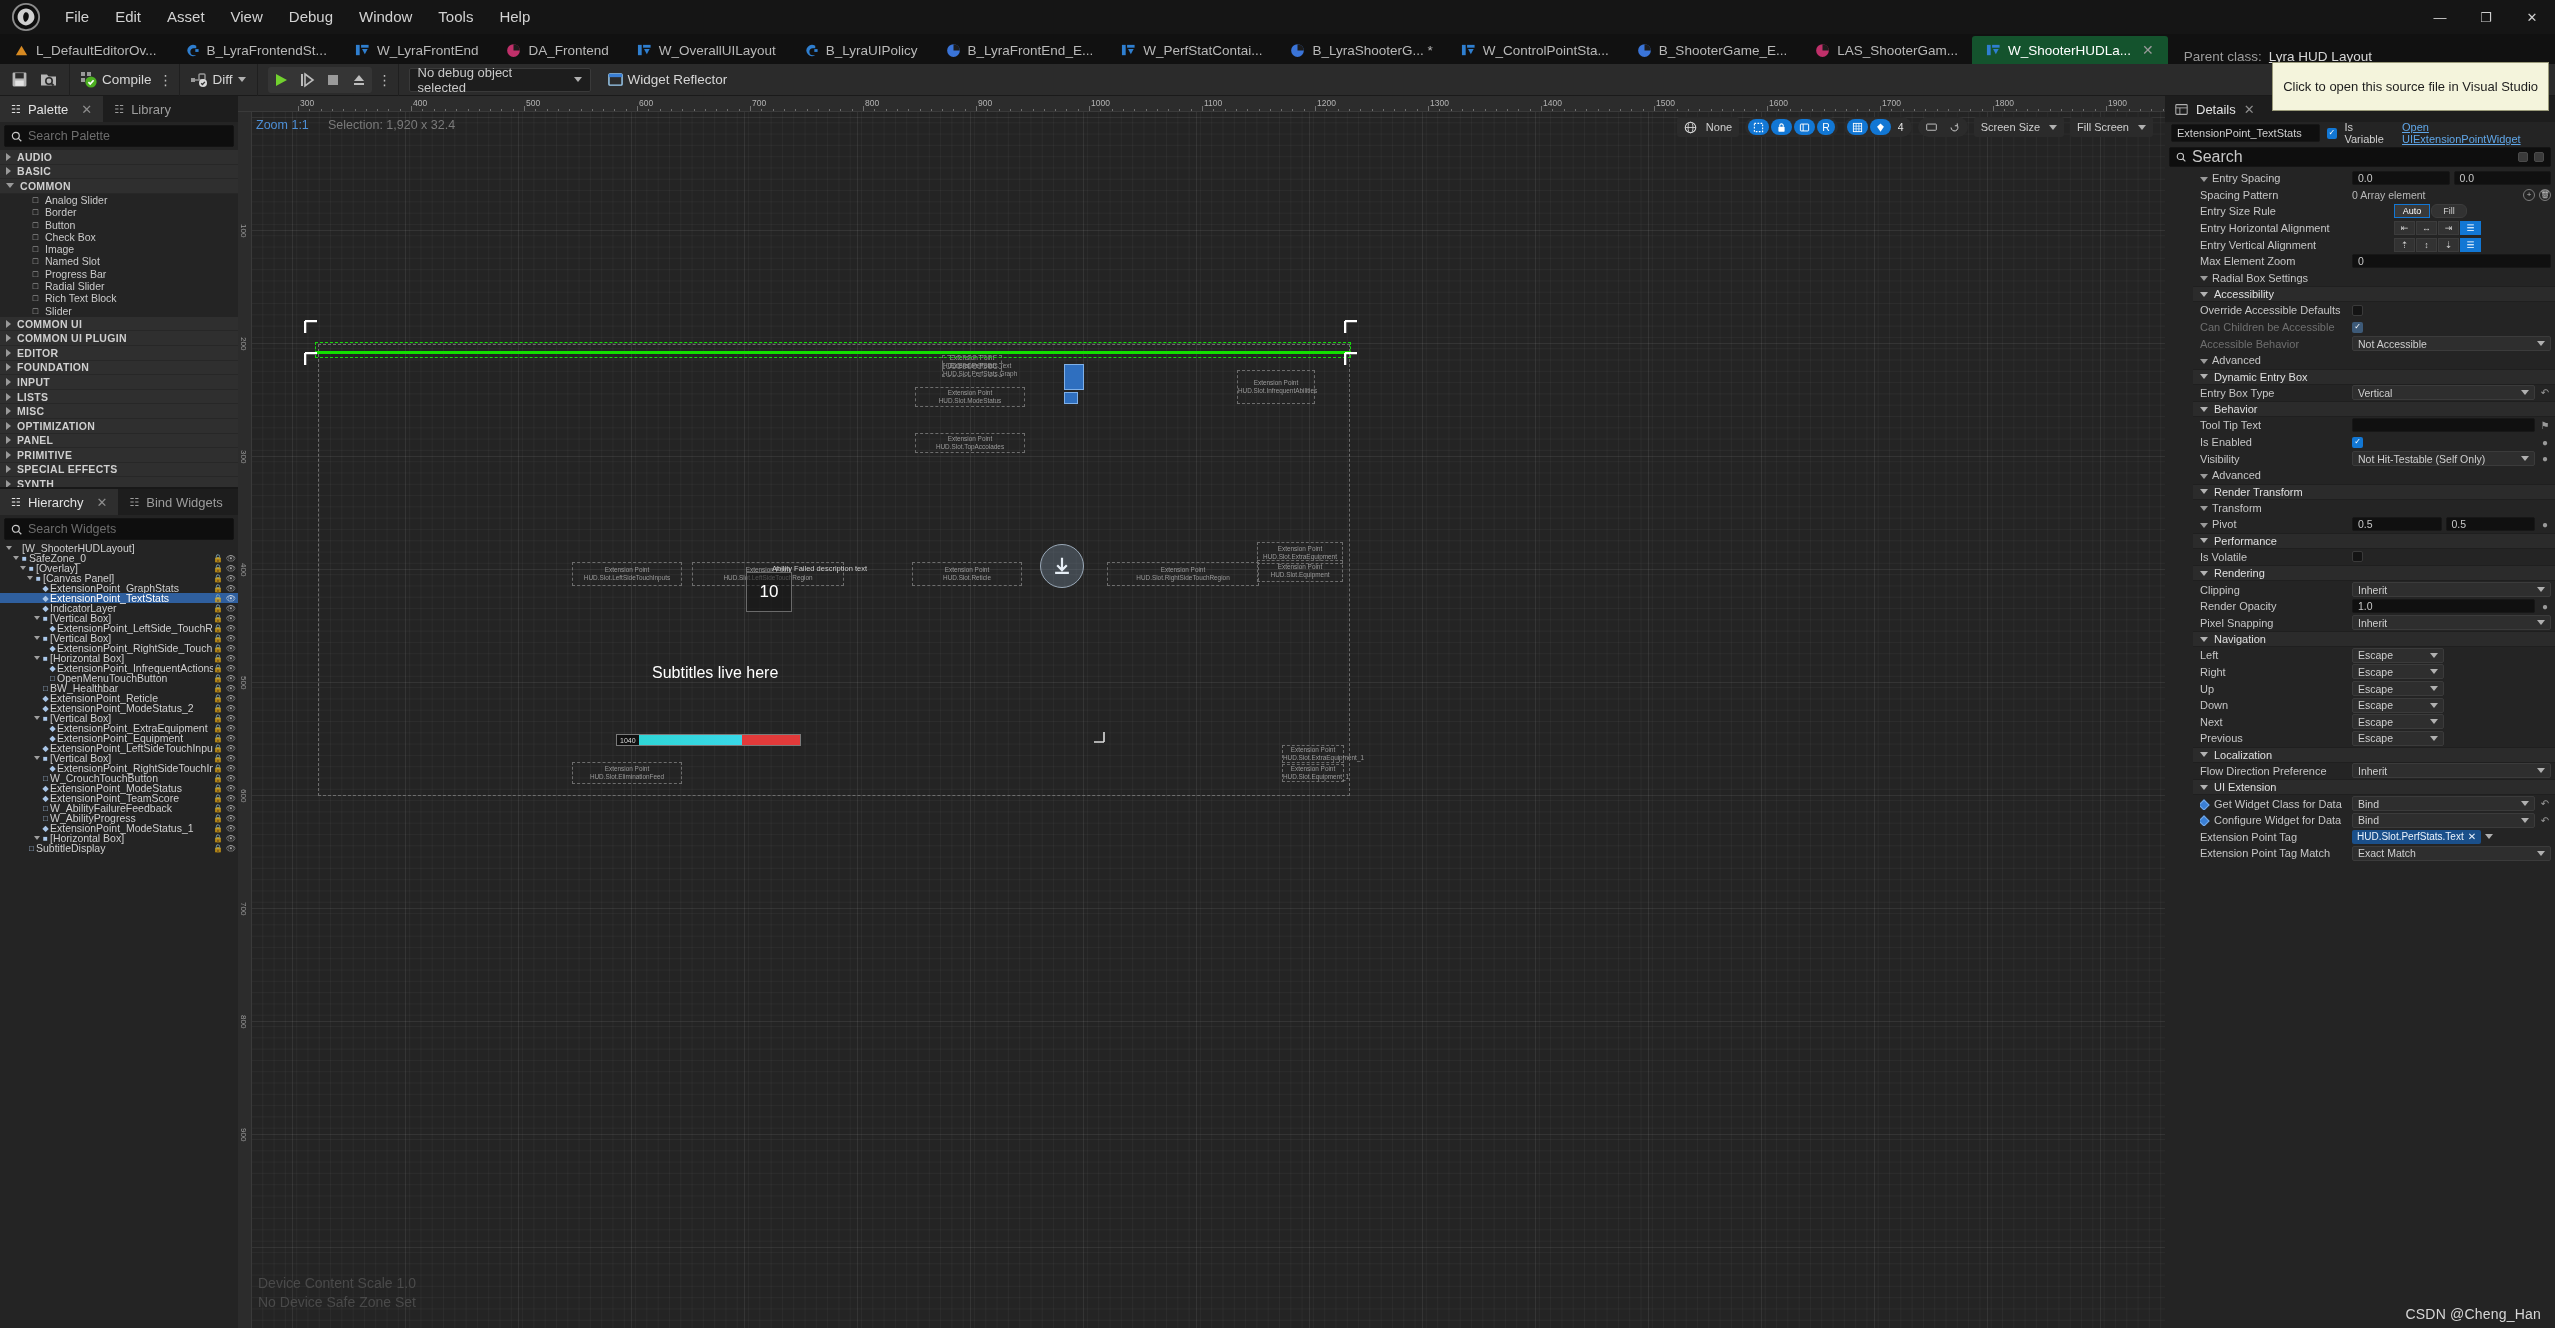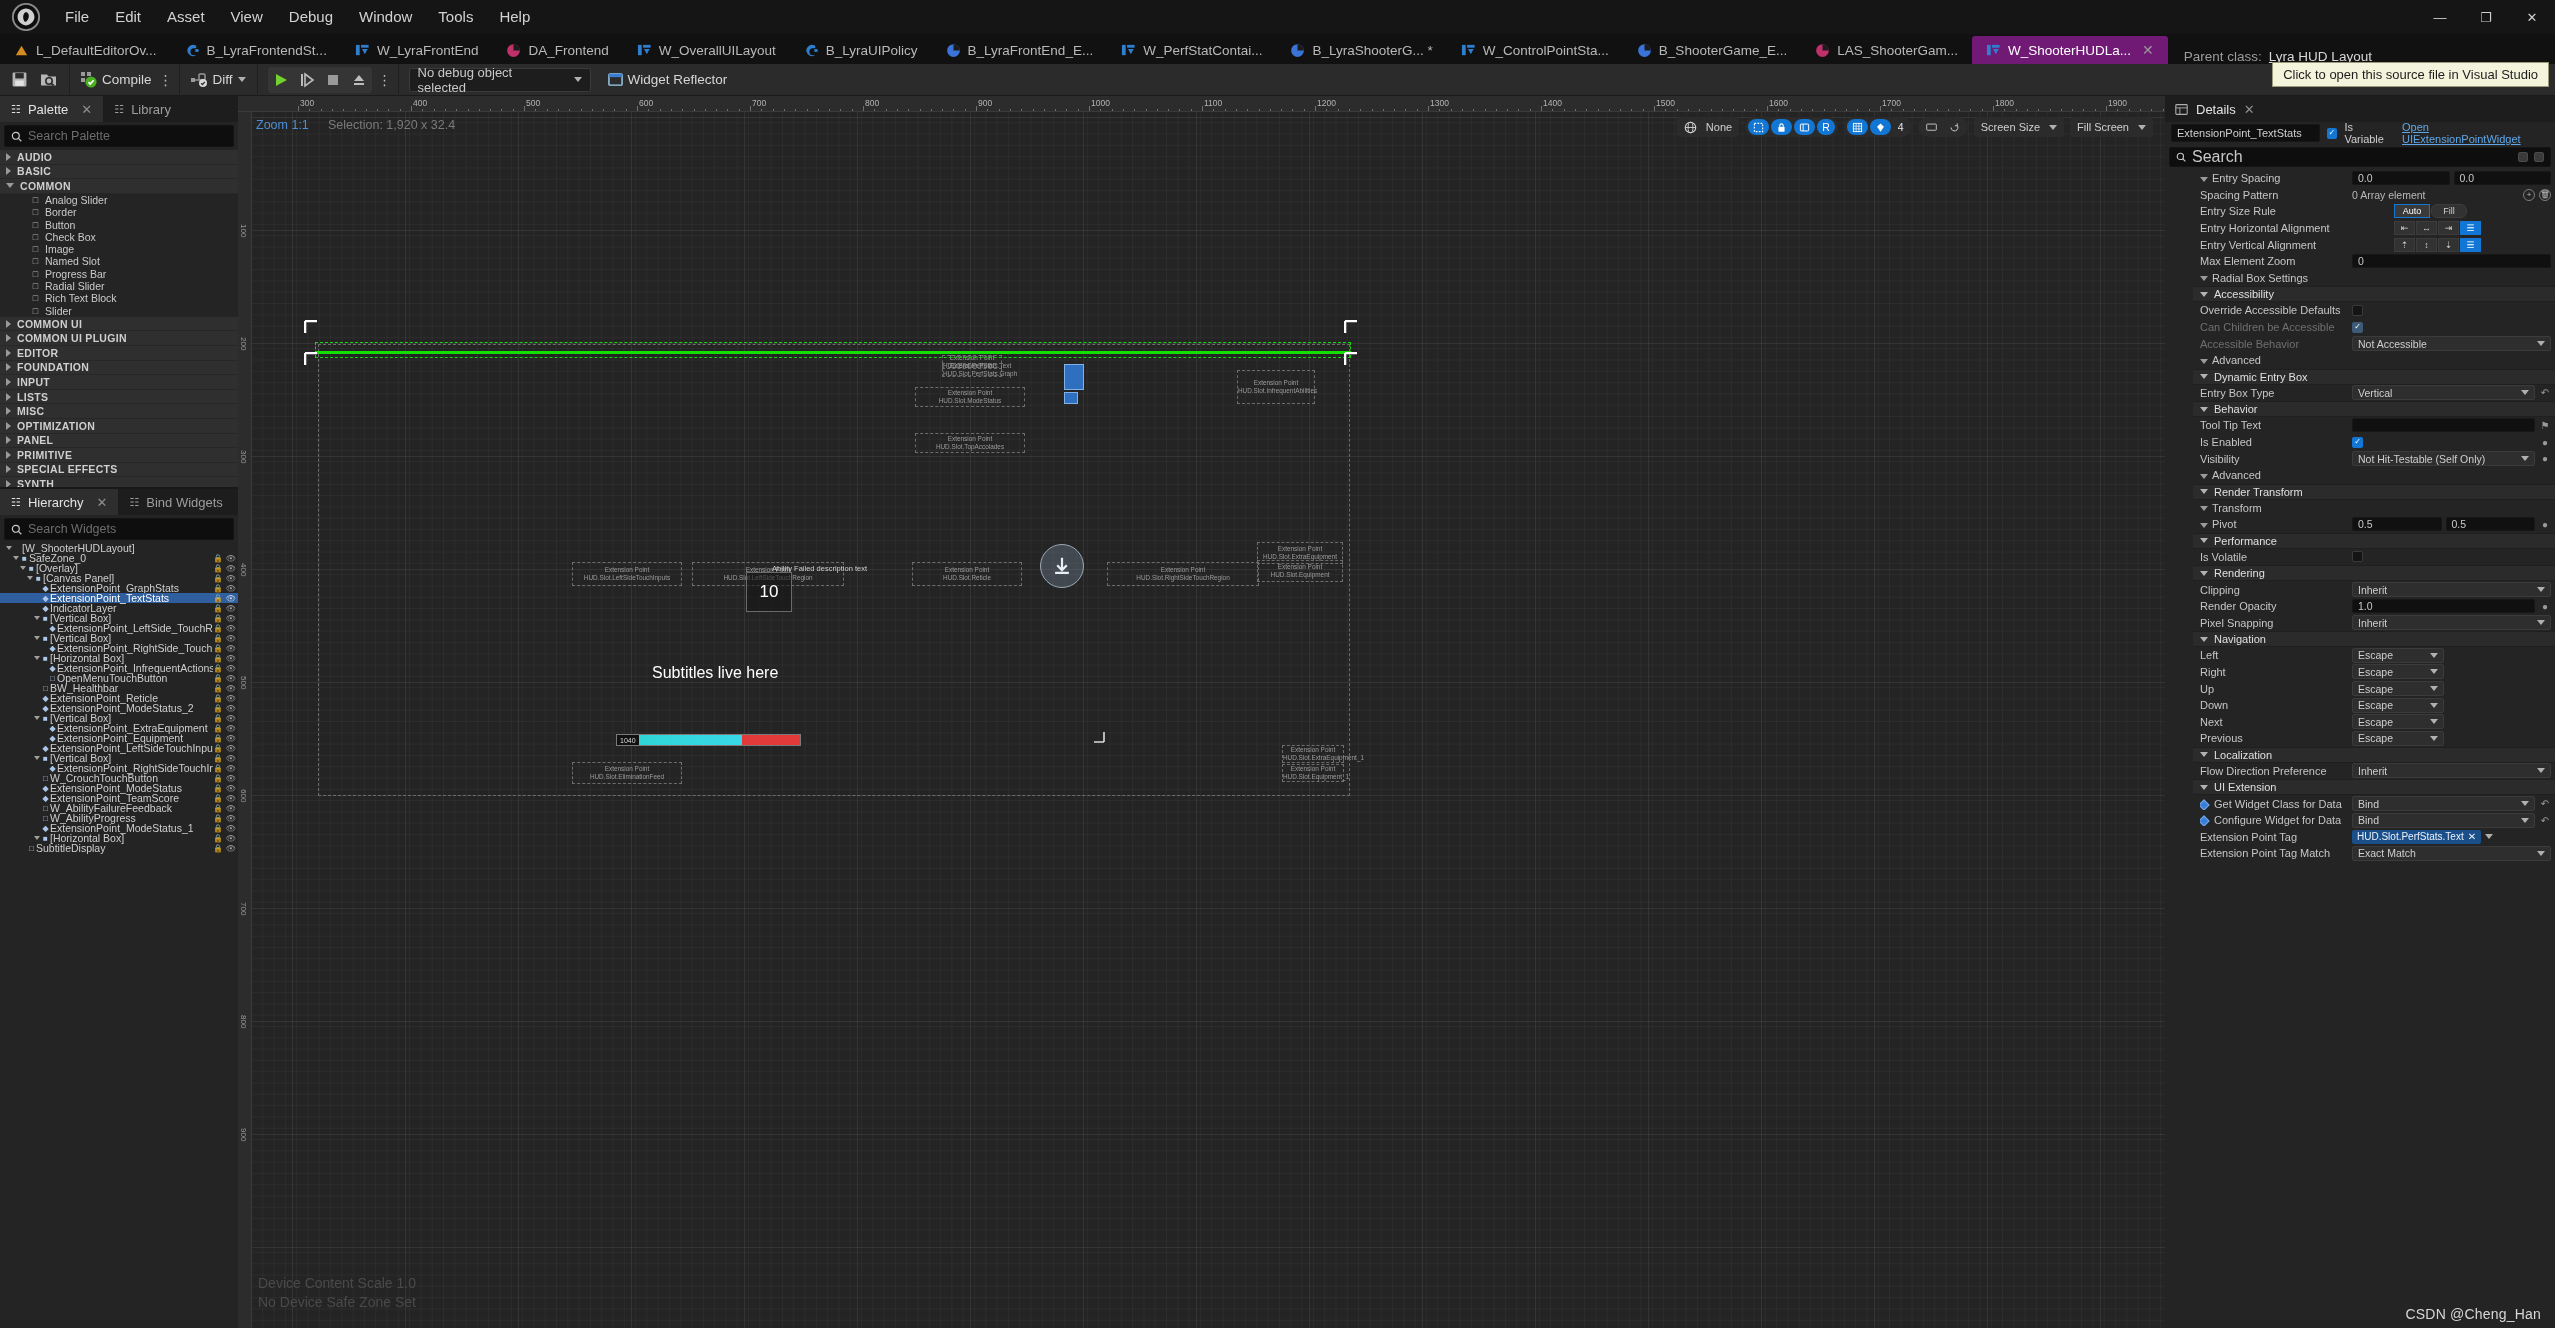--- a/index.html
+++ b/index.html
@@ -13,21 +13,21 @@
   .ue-logo svg{ width:30px;height:30px;}
   .menubar .mi{ padding:0 13px; font-size:15px; color:#d2d2d2; line-height:34px; }
   .winbtns{ position:absolute; right:0; top:0; height:34px; display:flex; }
   .winbtns div{ width:46px; height:34px; display:flex;align-items:center;justify-content:center;color:#cfcfcf;font-size:13px;}
 
   
   .tabbar{ height:30px; background:#111111; display:flex; align-items:flex-end; flex:0 0 auto; position:relative; }
   .atab{ height:28px; display:flex; align-items:center; gap:7px; padding:0 14px; font-size:13.5px;
          color:#b9b9b9; white-space:nowrap; border-top-left-radius:3px;border-top-right-radius:3px; }
   .atab .ic{ width:15px;height:15px; flex:0 0 auto; display:block;}
-  .atab.active{ background:#701a75; color:#ffffff; }
+  .atab.active{ background:#14532d; color:#ffffff; }
   .atab .x{ font-size:14px; color:#9a9a9a; margin-left:4px;}
   .parentclass{ display:flex; align-items:center; gap:7px; font-size:13.5px; color:#9c9c9c; margin-left:16px;}
   .parentclass .lnk{ color:#d8d8d8; text-decoration:underline; }
 
   
   .toolbar{ height:32px; background:#2b2b2b; display:flex; align-items:center; flex:0 0 auto;
             border-bottom:1px solid #1a1a1a; }
   .tgrp{ display:flex; align-items:center; height:32px; padding:0 6px; border-right:1px solid #1f1f1f; gap:2px;}
   .tbtn{ height:26px; min-width:26px; display:flex;align-items:center;justify-content:center; gap:5px;
          padding:0 5px; font-size:13.5px; color:#d6d6d6; border-radius:2px;}
@@ -150,21 +150,21 @@
   .segb{ width:21px;height:14px; background:#323232; border:1px solid #3c3c3c; display:flex;
          align-items:center;justify-content:center; font-size:9px; color:#cdcdcd;}
   .segb.on{ background:#1277d4; border-color:#1277d4; color:#fff;}
   .resetarrow{ width:12px; text-align:center; color:#9a9a9a; font-size:10px;}
   .tagchip{ height:14px; background:#1a4f8a; border-radius:2px; display:flex; align-items:center; gap:4px;
             padding:0 5px; font-size:10px; color:#eaf2fb;}
   .diamond{ width:8px;height:8px; background:#3a7fd5; transform:rotate(45deg); border:1px solid #74a9e8; }
   .mini{ width:10px;height:10px; background:#3a3a3a; border:1px solid #4a4a4a; border-radius:2px;}
   .watermark{ position:absolute; right:14px; bottom:6px; font-size:14px; color:#d7d7d7; letter-spacing:.2px;}
   .tooltip{ position:absolute; right:6px; top:62px; background:#f4f4dc; color:#1d1d1d; font-size:13px;
-            padding:4px 10px; border:1px solid #9a9a7a; z-index:30;}
+            padding:16px 10px; border:1px solid #9a9a7a; z-index:30;}
   .circbtn{ width:12px;height:12px;border-radius:50%;border:1px solid #7d7d7d; display:flex;align-items:center;justify-content:center;font-size:8px;color:#bbb;}
 </style>
 </head>
 <body>
 
 <div class="app">
 
   <div class="menubar">
     <div class="ue-logo">
       <svg viewBox="0 0 32 32">

